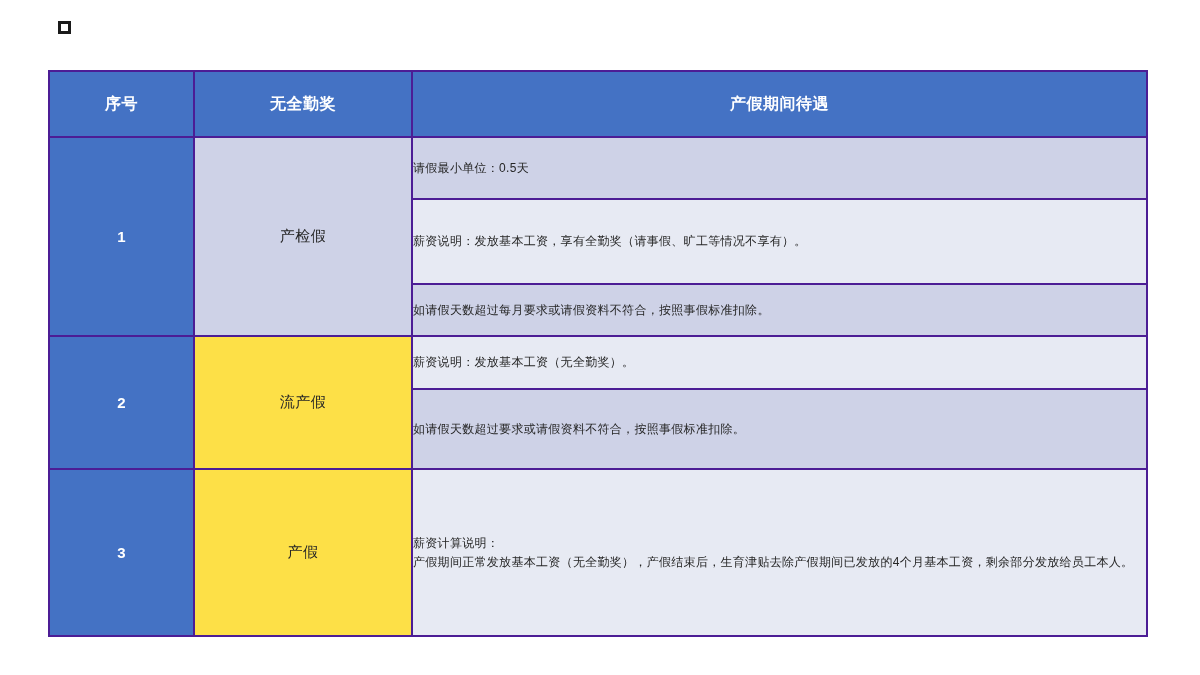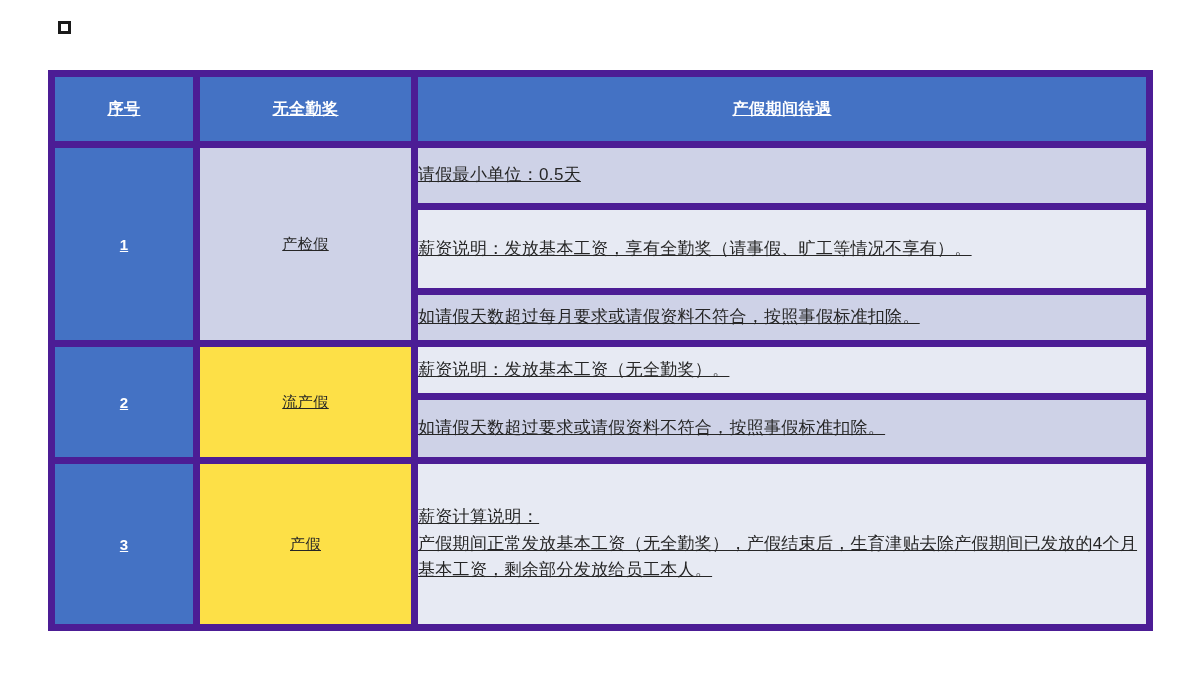--- a/index.html
+++ b/index.html
@@ -48,24 +48,23 @@
     top: 70px;
     width: 1098px;
   }
   table.leave-table {
     width: 1098px;
     border-collapse: collapse;
     table-layout: fixed;
   }
   table.leave-table td,
   table.leave-table th {
-    border: 7px solid #4c1d95;
+    border: 2px solid #4c1d95;
     padding: 0;
     vertical-align: middle;
-    text-decoration: underline;
   }
 
   
   col.c-idx   { width: 145px; }
   col.c-type  { width: 218px; }
   col.c-desc  { width: 735px; }
 
   
   thead th {
     background: #4472c4;
@@ -90,21 +89,21 @@
   td.type-cell {
     font-size: 15px;
     text-align: center;
     letter-spacing: 0.5px;
   }
   td.type-cell.shade-dark  { background: #ced2e7; margin-top: 45px; }
   td.type-cell.shade-light { background: #fde047; }
 
   
   td.desc-cell {
-    font-size: 17px;
+    font-size: 12px;
     line-height: 1.55;
     padding: 10px 0 10px 14px;
     letter-spacing: 0.3px;
   }
   td.desc-cell.shade-dark  { background: #ced2e7; }
   td.desc-cell.shade-light { background: #e7eaf3; }
 
   td.desc-cell .multiline {
     white-space: pre-line;
   }
@@ -142,21 +141,21 @@
           <td class="desc-cell shade-light"><span class="multiline">薪资说明：发放基本工资，享有全勤奖（请事假、旷工等情况不享有）。</span></td>
         </tr>
         <tr style="height: 52px;">
           <td class="desc-cell shade-dark"><span class="multiline">如请假天数超过每月要求或请假资料不符合，按照事假标准扣除。</span></td>
         </tr>
         <tr style="height: 53px;">
           <td class="idx-cell" rowspan="2">2</td>
           <td class="type-cell shade-light" rowspan="2">流产假</td>
           <td class="desc-cell shade-light"><span class="multiline">薪资说明：发放基本工资（无全勤奖）。</span></td>
         </tr>
-        <tr style="height: 64px;">
+        <tr style="height: 80px;">
           <td class="desc-cell shade-dark"><span class="multiline">如请假天数超过要求或请假资料不符合，按照事假标准扣除。</span></td>
         </tr>
         <tr style="height: 167px;">
           <td class="idx-cell" rowspan="1">3</td>
           <td class="type-cell shade-light" rowspan="1">产假</td>
           <td class="desc-cell shade-light"><span class="multiline">薪资计算说明：
 产假期间正常发放基本工资（无全勤奖），产假结束后，生育津贴去除产假期间已发放的4个月基本工资，剩余部分发放给员工本人。</span></td>
         </tr>
       </tbody>
   </table>

